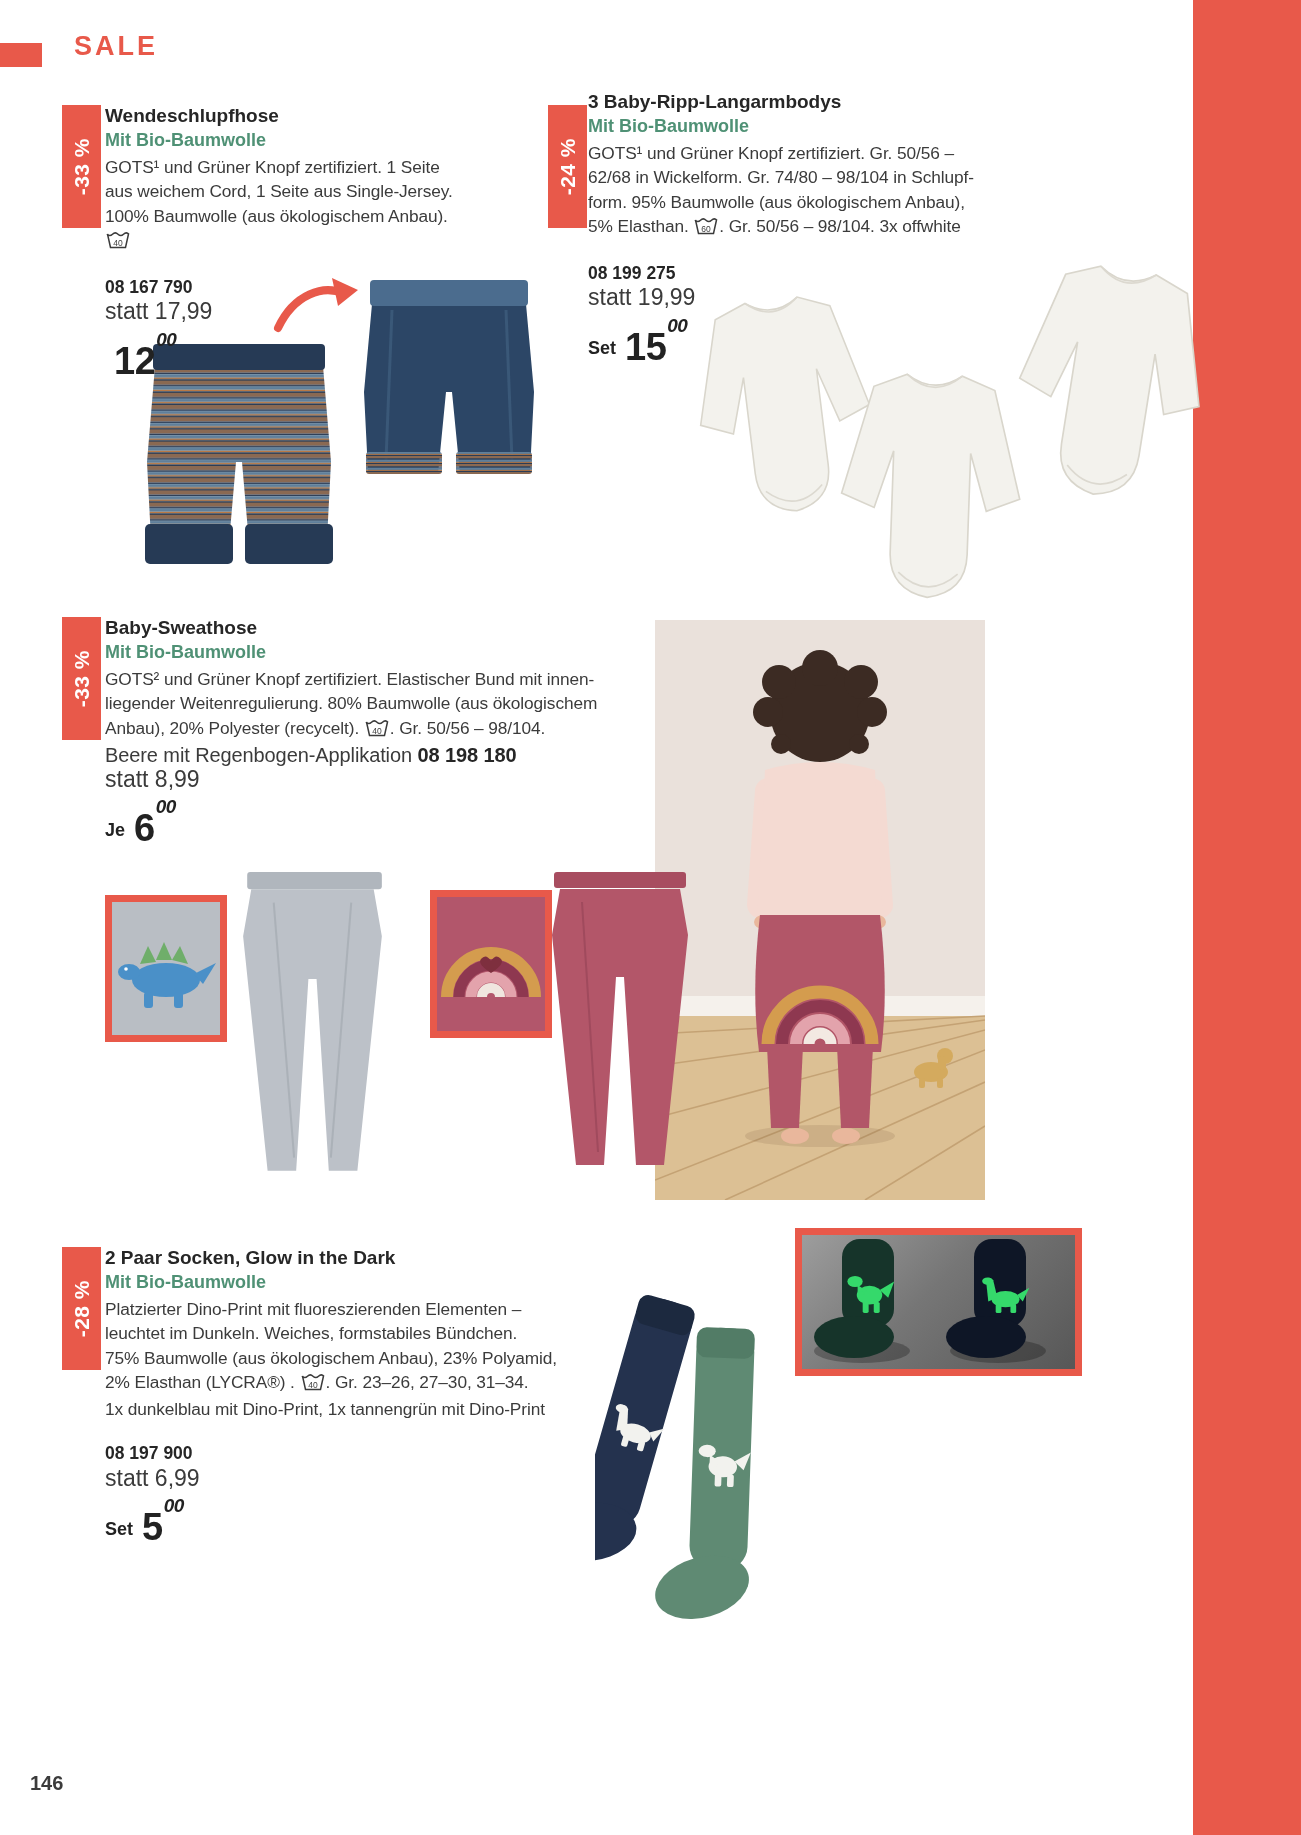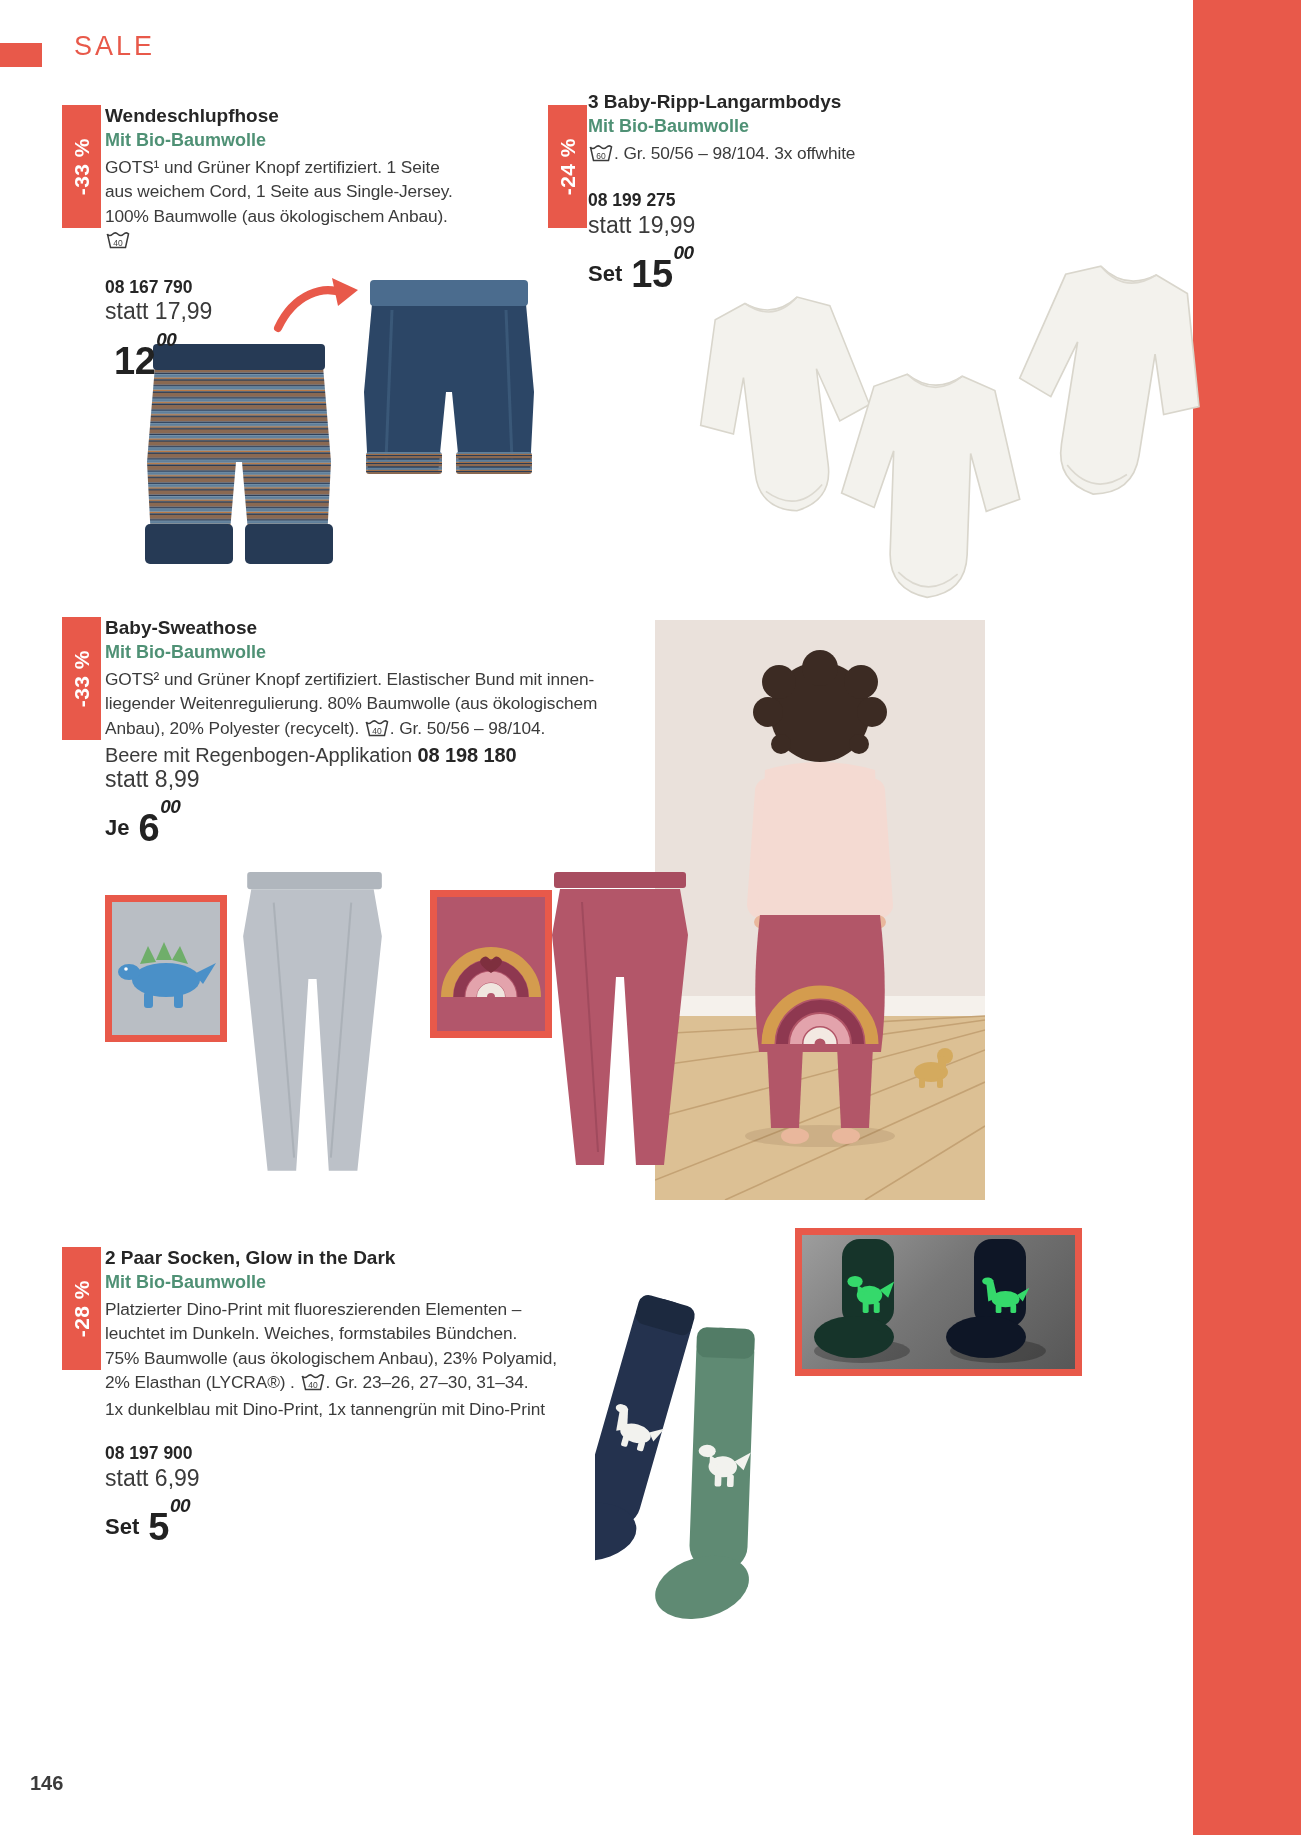--- a/index.html
+++ b/index.html
@@ -2,37 +2,37 @@
 <html><head>
 <meta charset="utf-8">
 <style>
   html,body{margin:0;padding:0;}
   body{
     width:1301px;height:1835px;position:relative;background:#ffffff;
     font-family:"Liberation Sans", sans-serif;overflow:hidden;color:#2b2b2b;
   }
   .accent-band{position:absolute;right:0;top:0;width:108px;height:1835px;background:#e8594a;}
   .sale-rect{position:absolute;left:0;top:43px;width:42px;height:24px;background:#e8594a;}
-  .sale-title{position:absolute;left:74px;top:31px;font-size:27px;font-weight:400;letter-spacing:3px;color:#e8594a;}
+  .sale-title{position:absolute;left:74px;top:31px;font-size:27px;font-weight:700;letter-spacing:3px;color:#e8594a;}
   .page-number{position:absolute;left:30px;top:1772px;font-size:20px;color:#3b3b3b;font-weight:bold;}
 
   .discount-badge{position:absolute;width:39px;height:123px;background:#e8594a;color:#fff;
     display:flex;align-items:center;justify-content:center;}
   .badge-text{writing-mode:vertical-rl;transform:rotate(180deg);font-weight:700;font-size:21px;letter-spacing:.5px;white-space:nowrap;}
 
   .text-block{position:absolute;}
   .product-title{font-size:19px;font-weight:700;color:#262626;line-height:25px;}
   .product-sub{font-size:18px;font-weight:700;color:#4f9175;line-height:24px;margin-bottom:3px;}
   .desc{font-size:17.3px;color:#3b3b3b;line-height:24.3px;white-space:pre-line;letter-spacing:-.1px;}
   .desc-line{font-size:20px;color:#3b3b3b;line-height:24.3px;letter-spacing:-.1px;}
   .bold-num{font-weight:700;color:#262626;}
   .article{font-weight:700;font-size:17.5px;color:#262626;line-height:24.3px;margin-top:20px;}
   .old-price{font-size:23px;color:#3b3b3b;line-height:24.3px;}
   .price-row{margin-top:13px;display:flex;align-items:flex-end;gap:9px;color:#222;}
-  .price-prefix{font-weight:700;font-size:22px;padding-bottom:4px;}
+  .price-prefix{font-weight:700;font-size:18px;padding-bottom:4px;}
   .price-main{font-weight:700;font-size:38px;line-height:33px;letter-spacing:-.5px;}
   .price-sup{font-weight:700;font-size:19px;position:relative;top:-14px;margin-left:1px;font-style:italic;}
 
   .wash{display:inline-block;vertical-align:-3px;}
   .wash path{fill:none;stroke:#3b3b3b;stroke-width:1.5px;}
   .wash text{font-size:8.5px;fill:#3b3b3b;text-anchor:middle;font-family:"Liberation Sans",sans-serif;}
 
   .img{position:absolute;}
   .inset{position:absolute;border:7px solid #e8594a;box-sizing:border-box;}
   .inset svg{display:block;}
@@ -281,21 +281,24 @@
   <div class="old-price">statt 17,99</div>
   <div class="price-row">
     <span class="price-prefix"></span>
       <span class="price-main"><span>12</span><sup class="price-sup">00</sup></span>
   </div>
 </div>
 
 <div class="text-block" style="left:588px;top:89px;width:470px;">
   <div class="product-title">3 Baby-Ripp-Langarmbodys</div>
   <div class="product-sub">Mit Bio-Baumwolle</div>
-  <div class="desc"><span class="wash"><svg viewBox="0 0 26 20" width="26" height="20">
+  <div class="desc"><span>GOTS¹ und Grüner Knopf zertifiziert. Gr. 50/56 –
+62/68 in Wickelform. Gr. 74/80 – 98/104 in Schlupf-
+form. 95% Baumwolle (aus ökologischem Anbau),
+5% Elasthan.  </span><span class="wash"><svg viewBox="0 0 26 20" width="26" height="20">
           <path d="M2.5,5 L5.5,18.5 L20.5,18.5 L23.5,5"></path>
           <path d="M2,5.2 q2.8,2.6 5.5,0 q2.8,-2.6 5.5,0 q2.8,2.6 5.5,0 q2.8,-2.6 5.5,0"></path>
           <text x="13" y="16.5">60</text>
         </svg></span><span>. Gr. 50/56 – 98/104. 3x offwhite</span></div>
   <div class="article">08 199 275</div>
   <div class="old-price">statt 19,99</div>
   <div class="price-row">
     <span class="price-prefix">Set</span>
       <span class="price-main"><span>15</span><sup class="price-sup">00</sup></span>
   </div>

